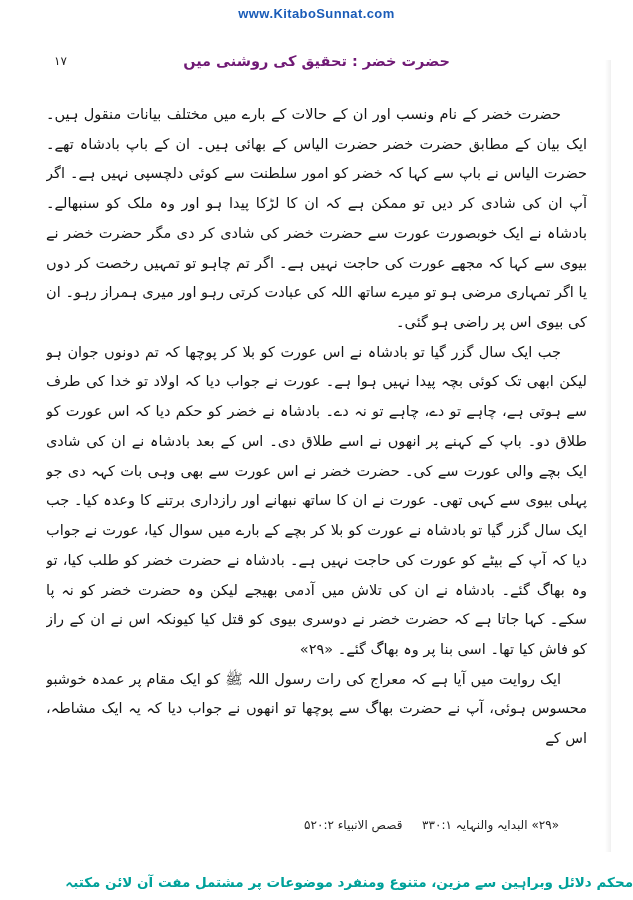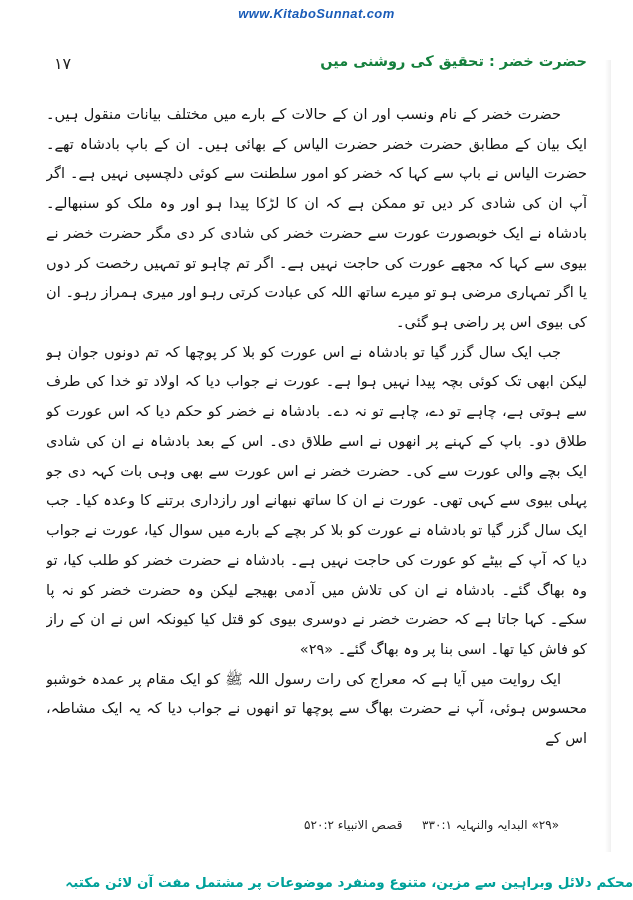--- a/index.html
+++ b/index.html
@@ -18,47 +18,47 @@
     position: absolute;
     top: 6px;
     left: 0;
     right: 0;
     text-align: center;
     font-size: 13px;
     font-weight: bold;
     letter-spacing: 0.4px;
     color: #1a5cb8;
     font-family: "Liberation Sans", "DejaVu Sans", sans-serif;
-    font-style: italic;
   }
 
   
   .page {
     position: absolute;
     top: 44px;
     left: 46px;
     right: 46px;
     height: 792px;
   }
 
   .page-header { position: relative; height: 42px; }
   .page-number {
     position: absolute;
     left: 8px;
     top: 10px;
-    font-size: 16px;
+    font-size: 12px;
     color: #222222;
   }
   .book-title {
     display: block;
+    text-align: center;
     padding-top: 9px;
     font-size: 14.5px;
     font-weight: bold;
     direction: rtl;
-    color: #15803d;
+    color: #701a75;
   }
 
   .body-text {
     margin-top: 14px;
     height: 700px;
     overflow: hidden;
     direction: rtl;
   }
   .body-text p {
     margin: 0;

